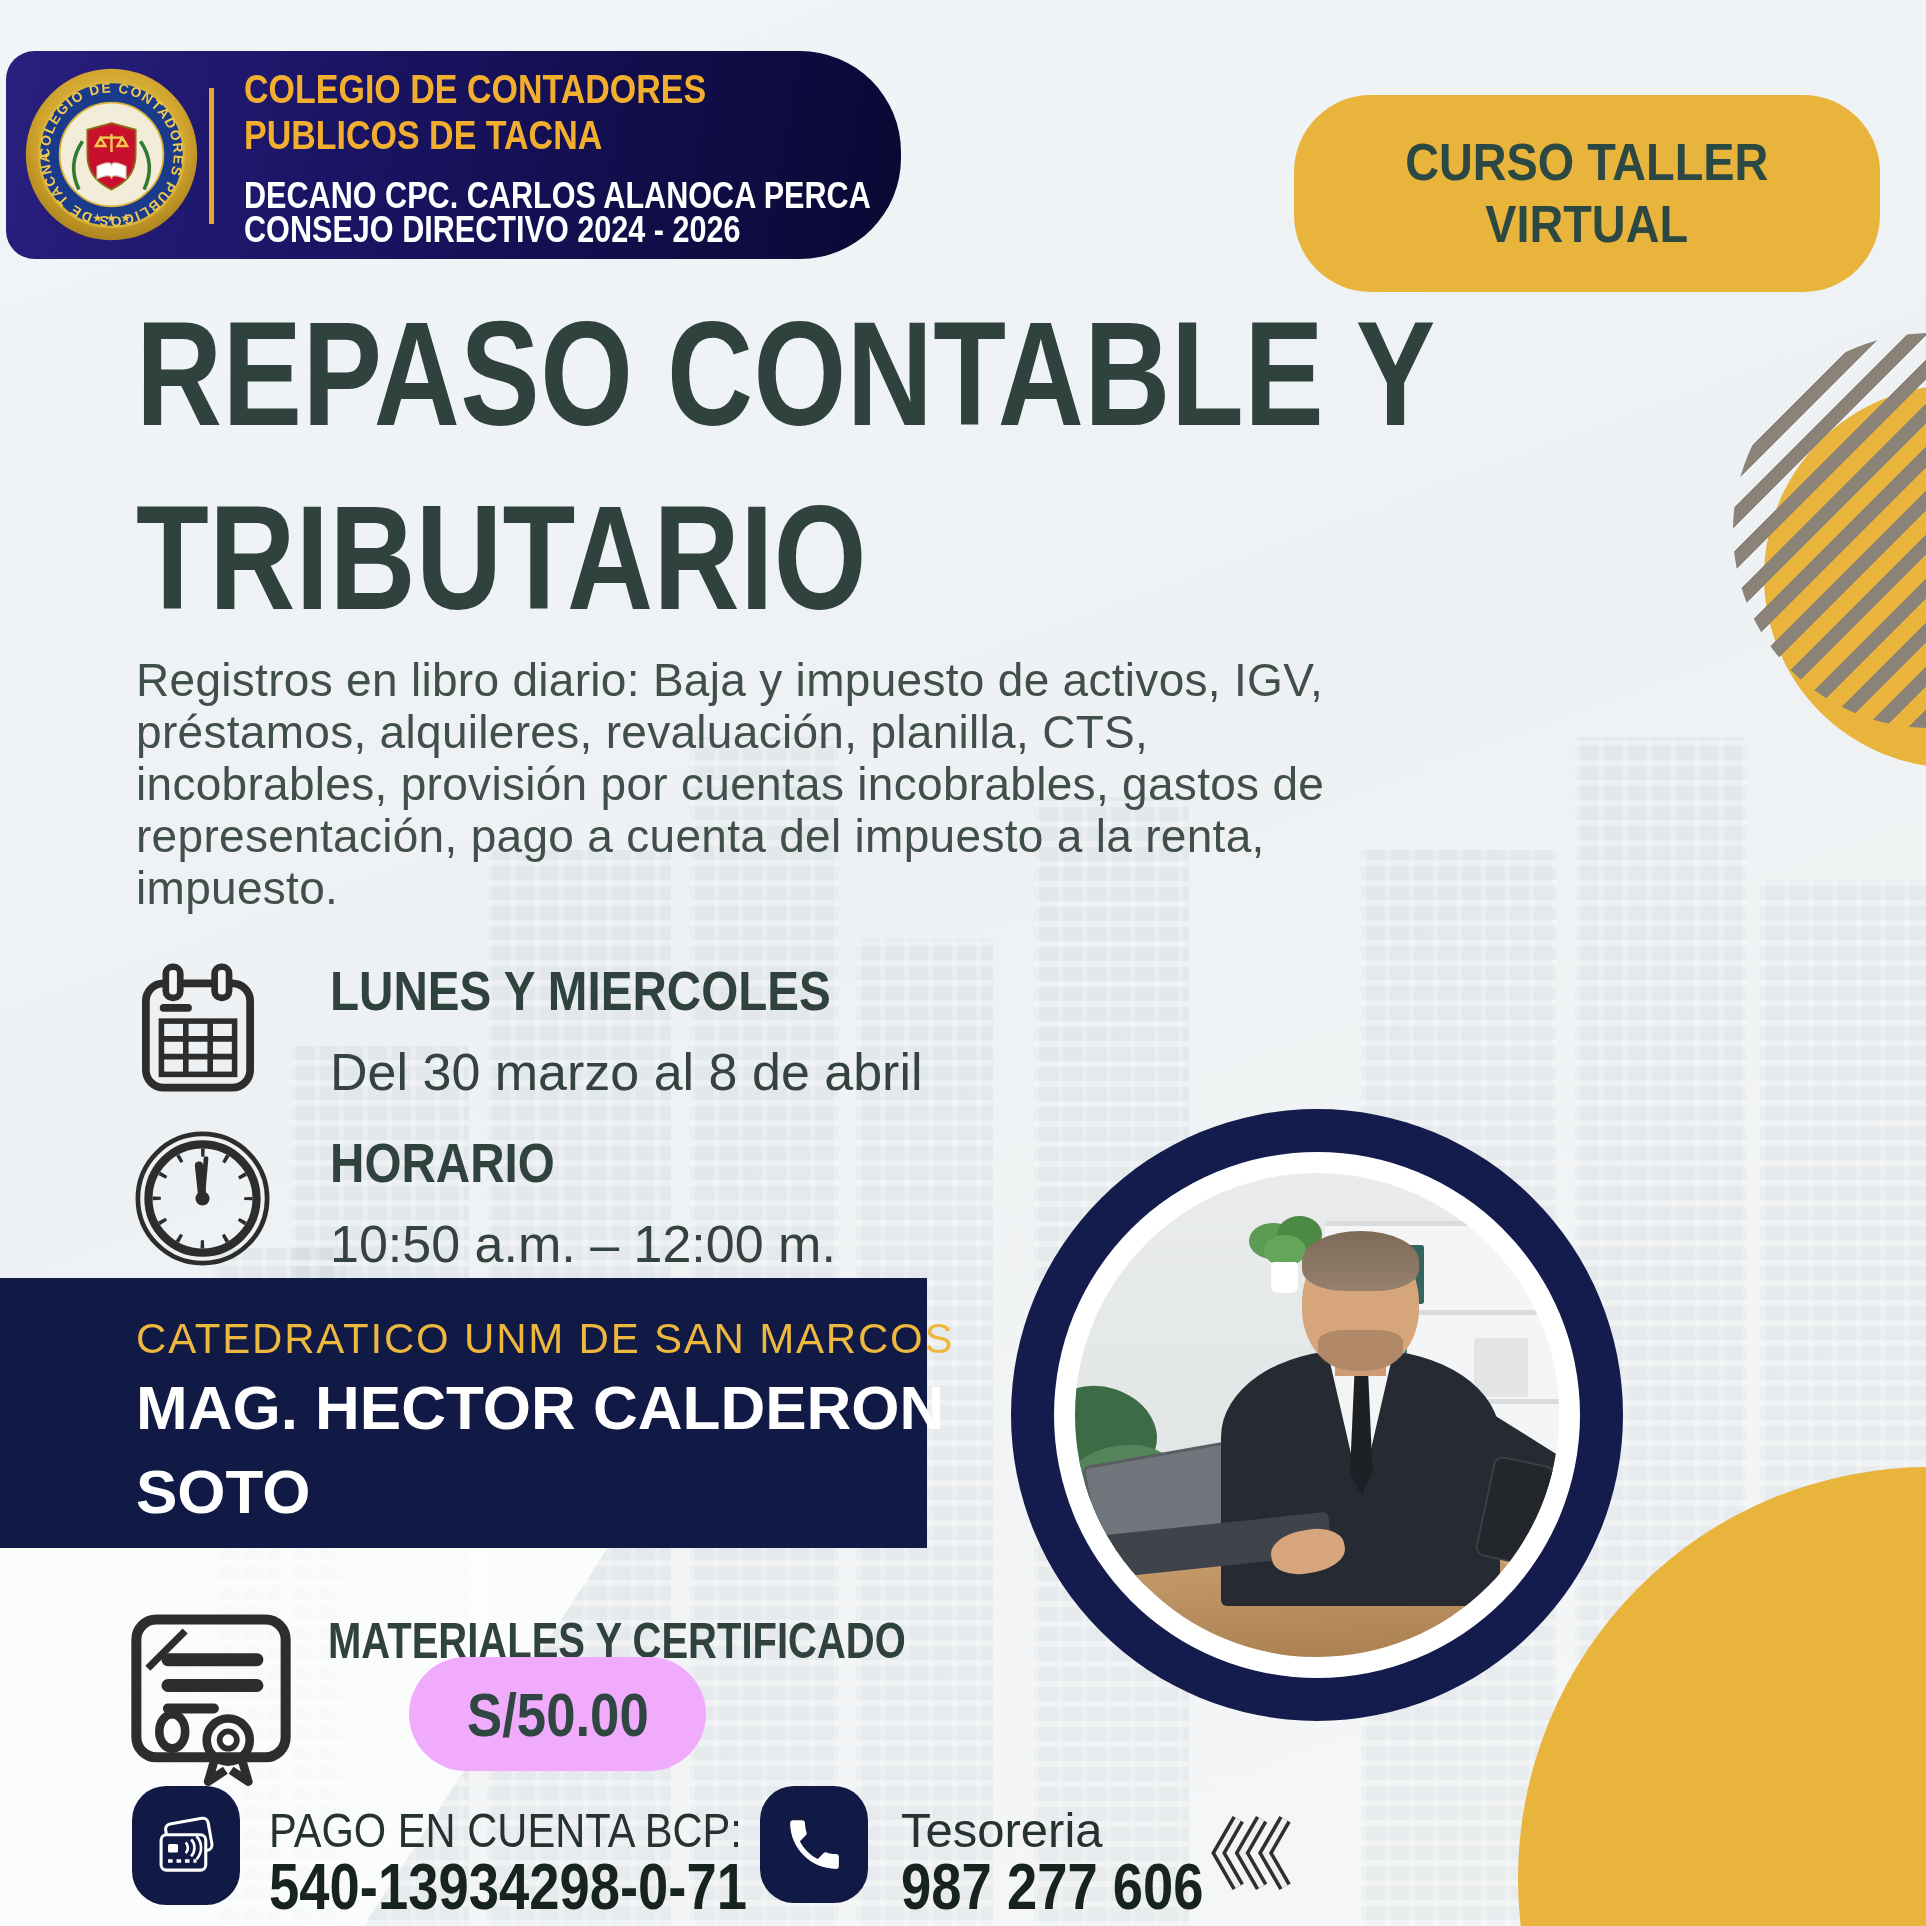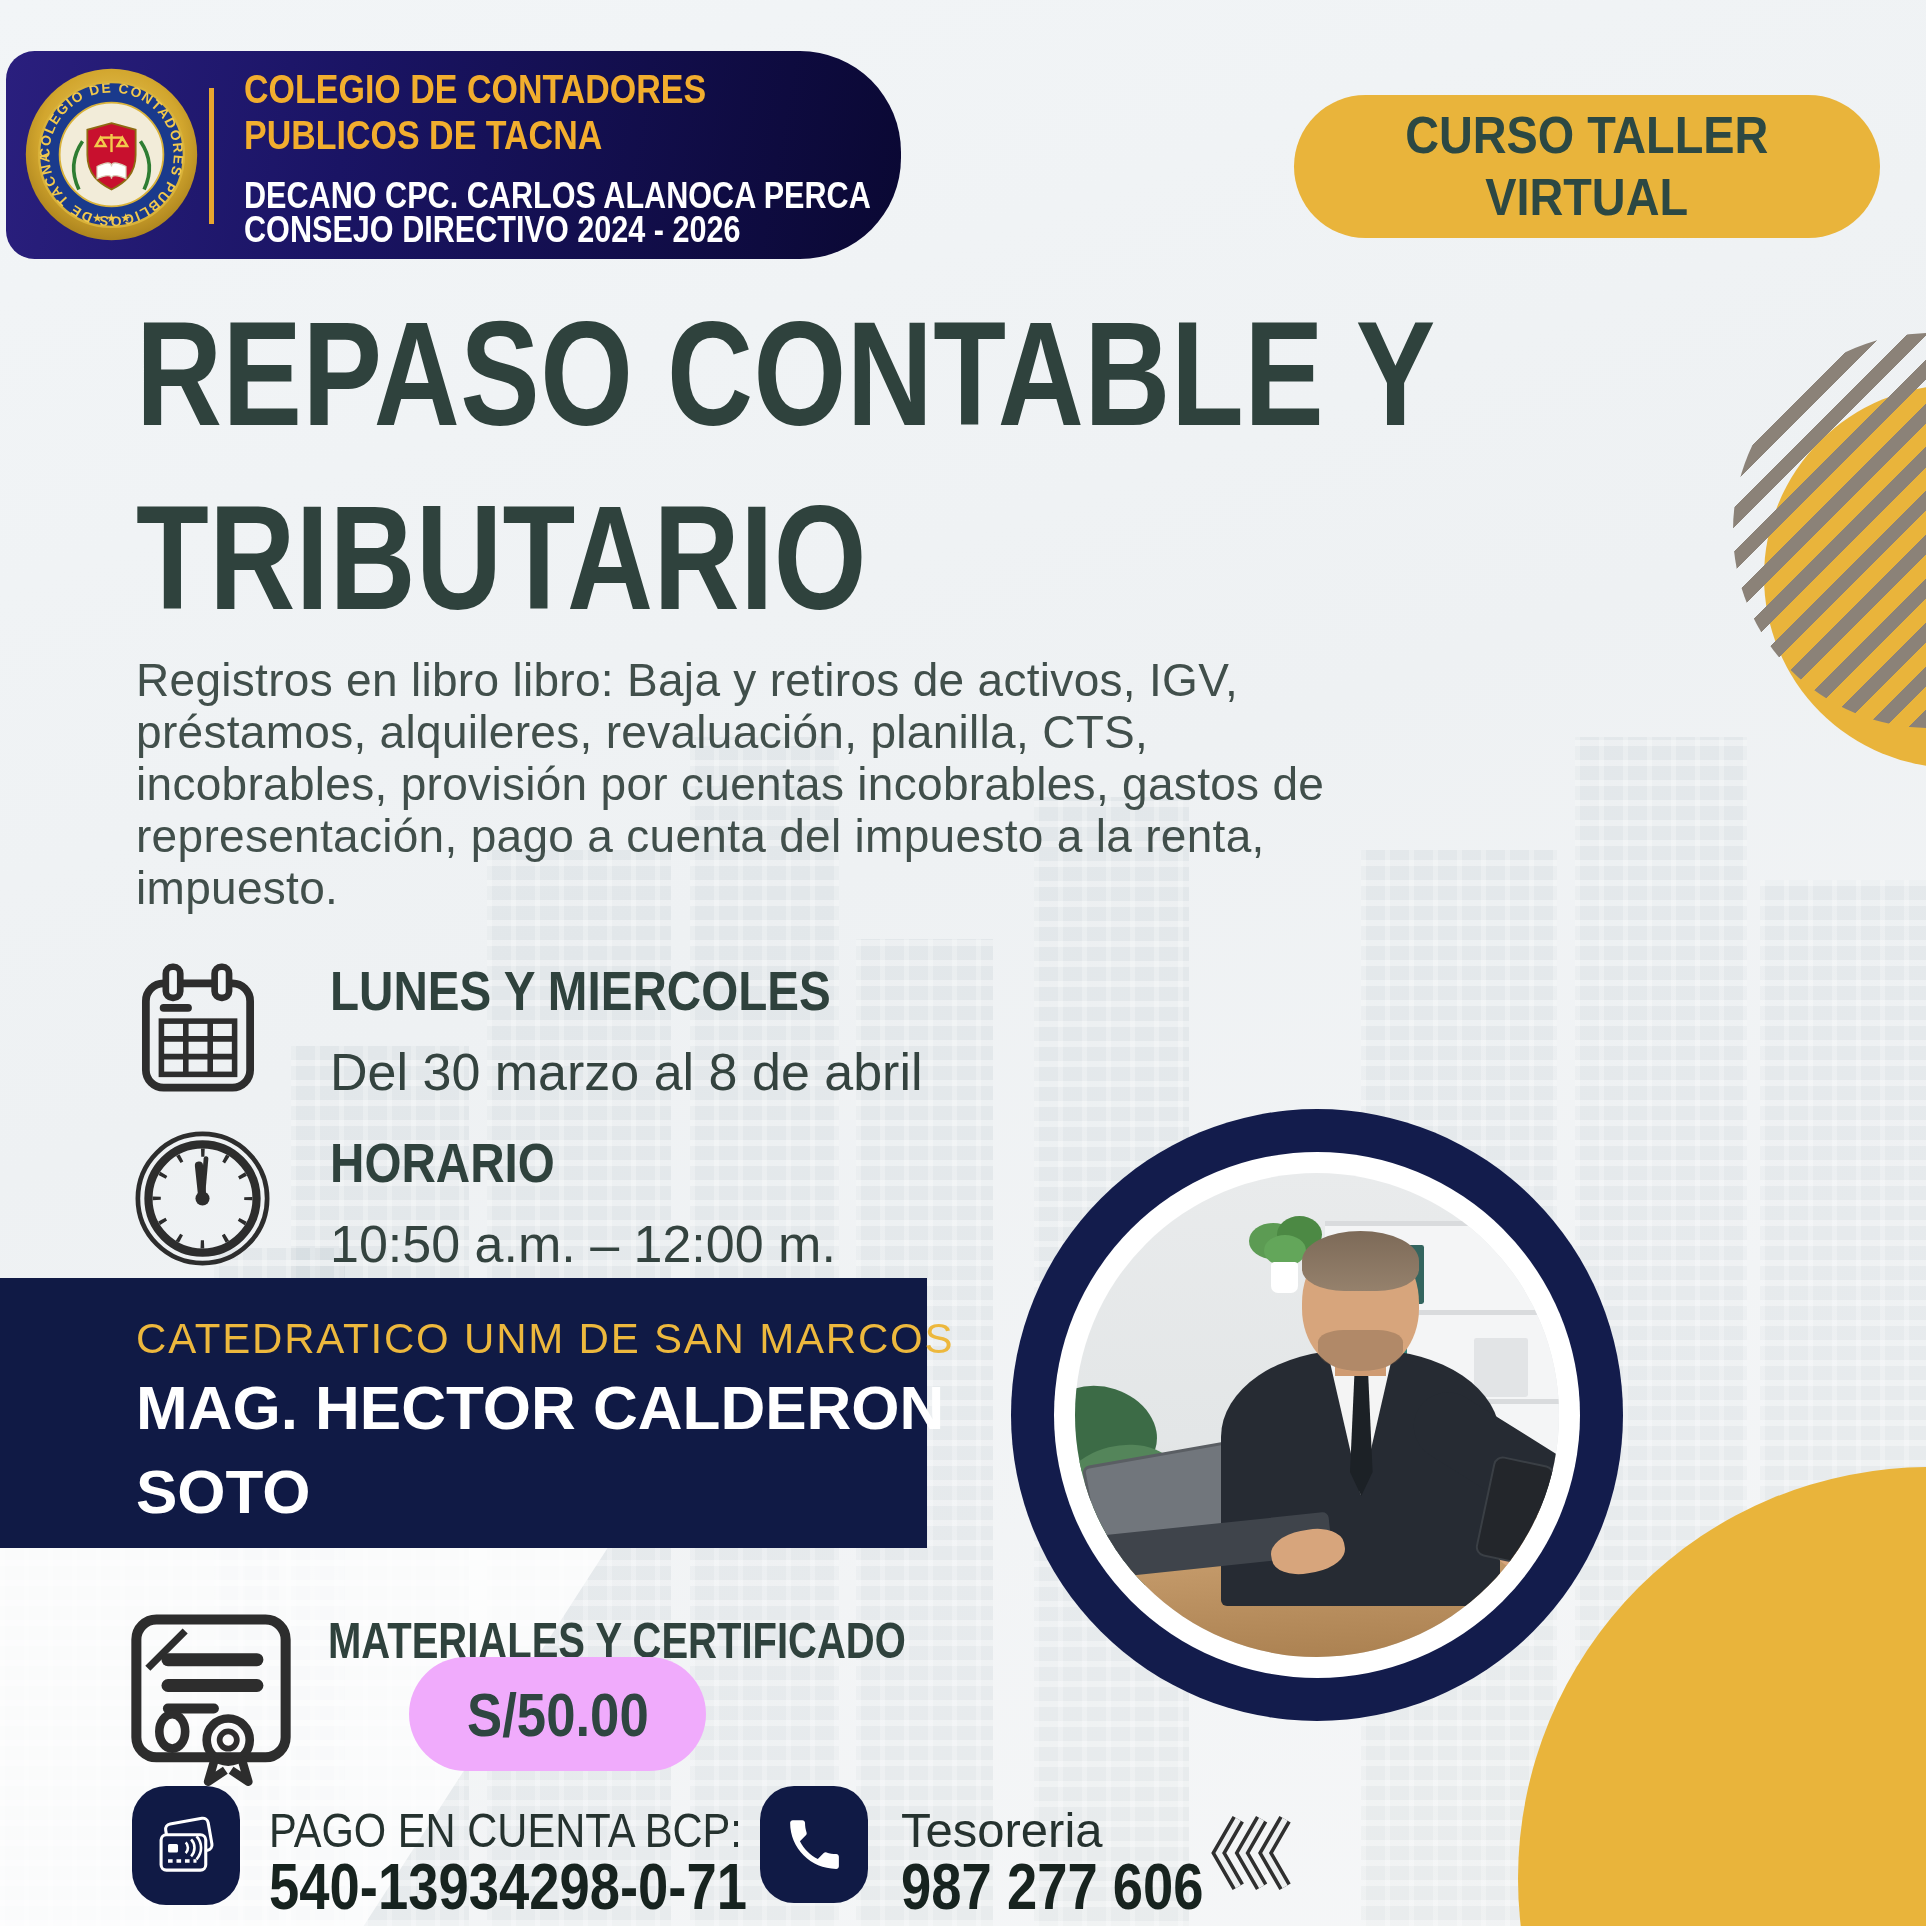--- a/index.html
+++ b/index.html
@@ -50,21 +50,21 @@
   .divider{position:absolute;left:203px;top:37px;width:5.4px;height:136px;background:#E8A62F;}
   .org1,.org2{position:absolute;left:238px;color:#F2AE2E;font-weight:bold;font-size:40px;white-space:nowrap;}
   .org1{top:15.5px;}
   .org2{top:62px;}
   .dean,.council{position:absolute;left:238px;color:#ffffff;font-weight:bold;font-size:36px;white-space:nowrap;}
   .dean{top:124px;}
   .council{top:158px;}
 
   
   .badge{
-    position:absolute;z-index:6;left:1294px;top:95px;width:586px;height:143px;border-radius:77px;
+    position:absolute;z-index:6;left:1294px;top:95px;width:586px;height:197px;border-radius:77px;
     background:#E9B43B;display:flex;flex-direction:column;align-items:center;justify-content:center;
     color:#2C4843;font-weight:bold;font-size:52px;line-height:1.18;
   }
   
   .cx80{display:inline-block;transform:scaleX(.80);transform-origin:0 50%;white-space:nowrap;}
   .cx85{display:inline-block;transform:scaleX(.85);transform-origin:0 50%;white-space:nowrap;}
   .cxc90{display:inline-block;transform:scaleX(.90);transform-origin:50% 50%;white-space:nowrap;}
   .cxc85{display:inline-block;transform:scaleX(.85);transform-origin:50% 50%;white-space:nowrap;}
 
   
@@ -209,21 +209,21 @@
   <div><span class="cxc90">CURSO TALLER</span></div>
   <div><span class="cxc90">VIRTUAL</span></div>
 </div>
 
 <div class="title">
   <div>REPASO CONTABLE Y</div>
   <div>TRIBUTARIO</div>
 </div>
 
 <div class="desc">
-  <div>Registros en libro libro: Baja y retiros de activos, IGV,</div>
+  <div>Registros en libro diario: Baja y impuesto de activos, IGV,</div>
   <div>préstamos, alquileres, revaluación, planilla, CTS,</div>
   <div>incobrables, provisión por cuentas incobrables, gastos de</div>
   <div>representación, pago a cuenta del impuesto a la renta,</div>
   <div>impuesto.</div>
 </div>
 
 <svg class="icon-cal" viewBox="0 0 110 120" fill="none" stroke="#2d2d2d">
   <rect x="8" y="18" width="94" height="94" rx="16" stroke-width="7"></rect>
   <rect x="26" y="3" width="13" height="28" rx="6" stroke-width="6" fill="#f2f5f7"></rect>
   <rect x="70" y="3" width="13" height="28" rx="6" stroke-width="6" fill="#f2f5f7"></rect>

